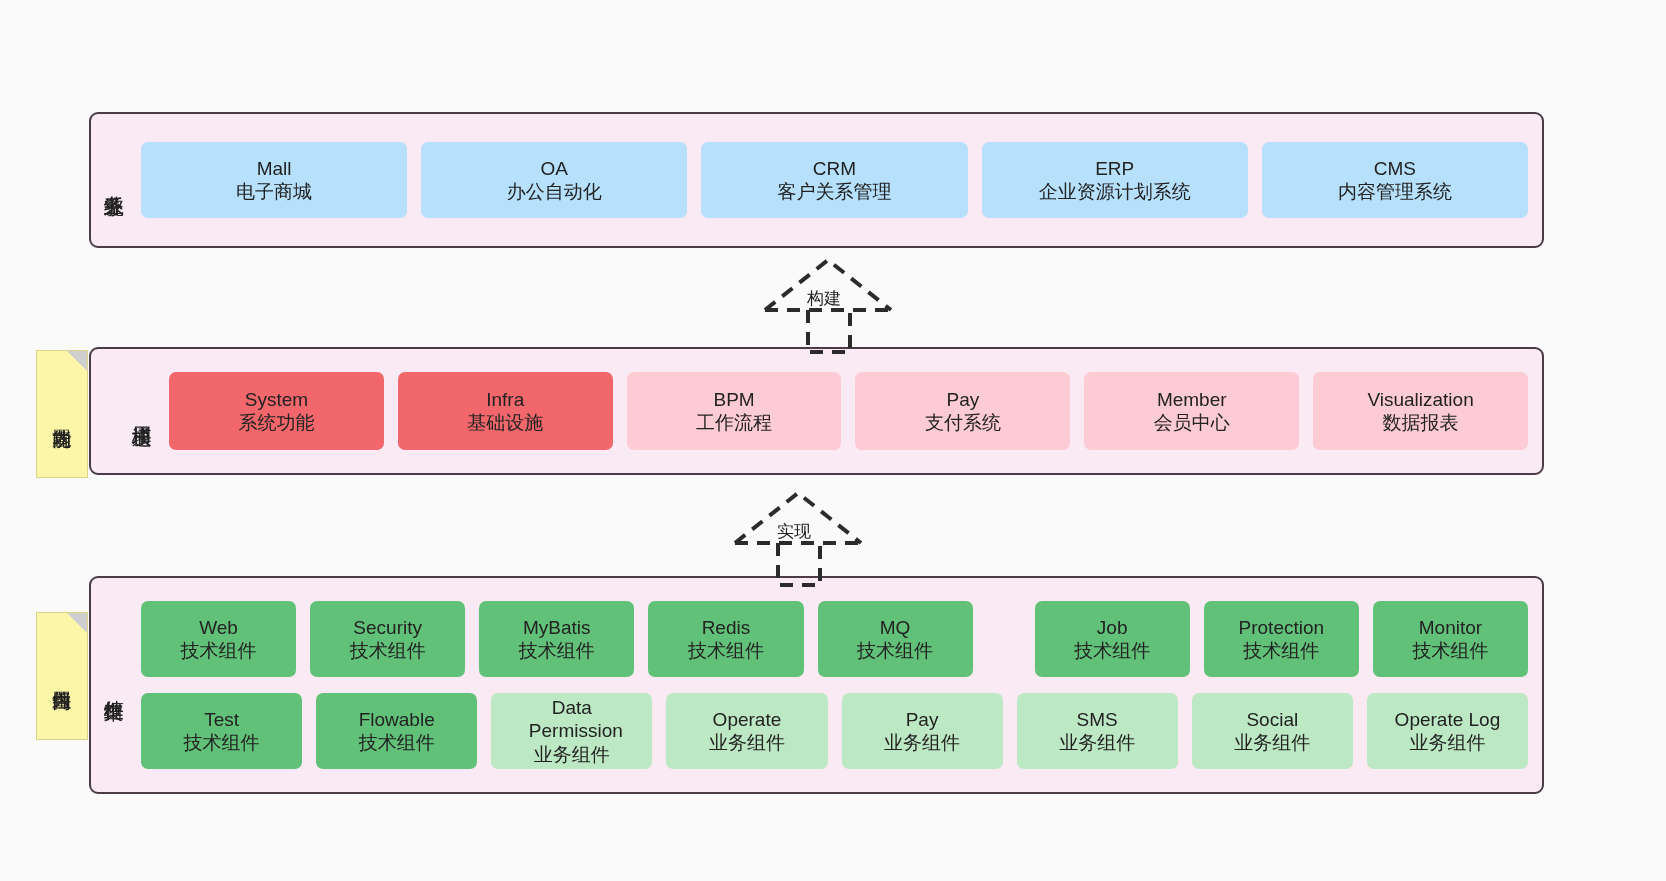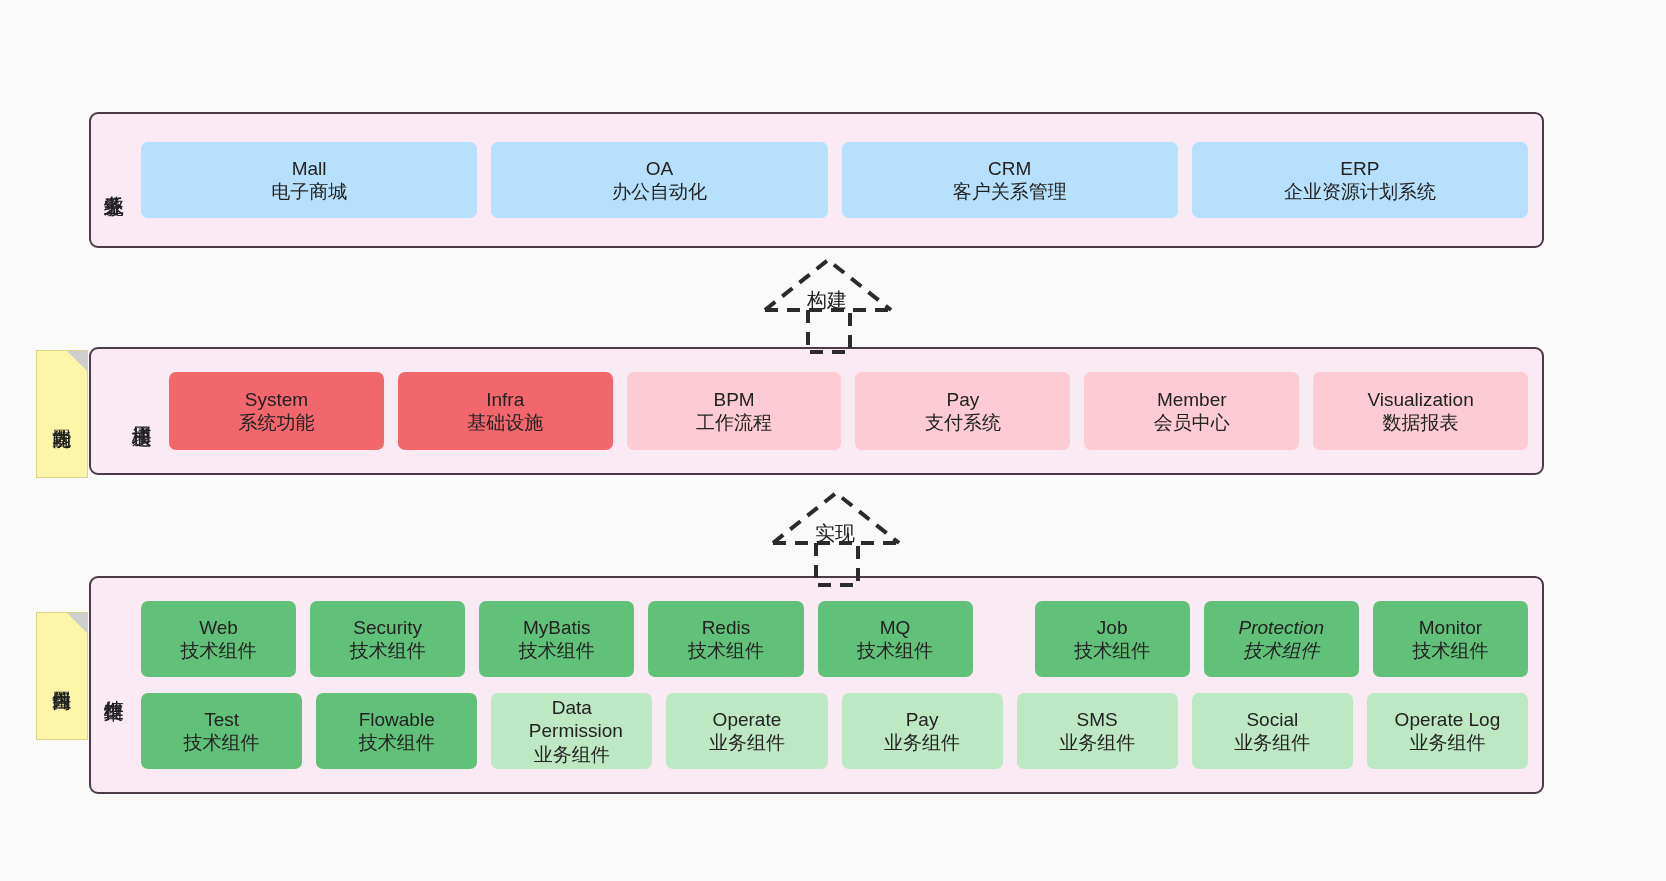--- a/index.html
+++ b/index.html
@@ -101,21 +101,21 @@
     top:0;right:0;
     width:0;height:0;
     border-left:20px solid transparent;
     border-top:20px solid #cfcfcf;
   }
 
   
   .arrow{position:absolute;z-index:4;}
   .arrow .lbl{
     position:absolute;
-    font-size:20px;
+    font-size:17px;
     color:#222;
     background:transparent;
     white-space:nowrap;
     line-height:1;
   }
 </style>
 </head>
 <body>
 
 <div class="stage">
@@ -133,20 +133,24 @@
           <span class="cn">办公自动化</span>
         </div>
         <div class="cell c-blue" style="height:76px;">
           <span class="en">CRM</span>
           <span class="cn">客户关系管理</span>
         </div>
         <div class="cell c-blue" style="height:76px;">
           <span class="en">ERP</span>
           <span class="cn">企业资源计划系统</span>
         </div>
+        <div class="cell c-blue" style="height:76px;">
+          <span class="en">CMS</span>
+          <span class="cn">内容管理系统</span>
+        </div>
       </div>
     </div>
   </div>
 
   <div class="arrow" id="arrow-build" style="left:740px;top:252px;width:230px;height:110px;">
     <svg width="230" height="110" viewBox="0 0 230 110">
 
       <polyline points="25,58 88,8 151,58" fill="none" stroke="#2b2b2b" stroke-width="4" stroke-dasharray="13,9" stroke-linecap="butt"></polyline>
       <polyline points="25,58 151,58" fill="none" stroke="#2b2b2b" stroke-width="4" stroke-dasharray="13,9" stroke-linecap="butt"></polyline>
 
@@ -185,21 +189,21 @@
           <span class="cn">会员中心</span>
         </div>
         <div class="cell c-pink" style="height:78px;">
           <span class="en">Visualization</span>
           <span class="cn">数据报表</span>
         </div>
       </div>
     </div>
   </div>
 
-  <div class="arrow" id="arrow-realize" style="left:755px;top:485px;width:230px;height:110px;">
+  <div class="arrow" id="arrow-realize" style="left:717px;top:485px;width:230px;height:110px;">
     <svg width="230" height="110" viewBox="0 0 230 110">
       <polyline points="18,58 81,8 144,58" fill="none" stroke="#2b2b2b" stroke-width="4" stroke-dasharray="13,9" stroke-linecap="butt"></polyline>
       <polyline points="18,58 144,58" fill="none" stroke="#2b2b2b" stroke-width="4" stroke-dasharray="13,9" stroke-linecap="butt"></polyline>
       <polyline points="61,58 61,100 103,100 103,58" fill="none" stroke="#2b2b2b" stroke-width="4" stroke-dasharray="13,9" stroke-linecap="butt"></polyline>
     </svg>
     <span class="lbl" style="left:60px;top:38px;">实现</span>
   </div>
 
   <div class="note" id="note-framework" style="left:36px;top:612px;width:52px;height:128px;">
     <span class="fold"></span>
@@ -228,21 +232,21 @@
           <span class="cn">技术组件</span>
         </div>
         <div class="cell c-green" style="height:76px;">
           <span class="en">MQ</span>
           <span class="cn">技术组件</span>
         </div>
         <div class="cell c-green" style="height:76px;margin-left:48px;">
           <span class="en">Job</span>
           <span class="cn">技术组件</span>
         </div>
-        <div class="cell c-green" style="height:76px;font-style:italic;">
+        <div class="cell c-green" style="height:76px;">
           <span class="en">Protection</span>
           <span class="cn">技术组件</span>
         </div>
         <div class="cell c-green" style="height:76px;">
           <span class="en">Monitor</span>
           <span class="cn">技术组件</span>
         </div>
       </div>
 
       <div class="row">

